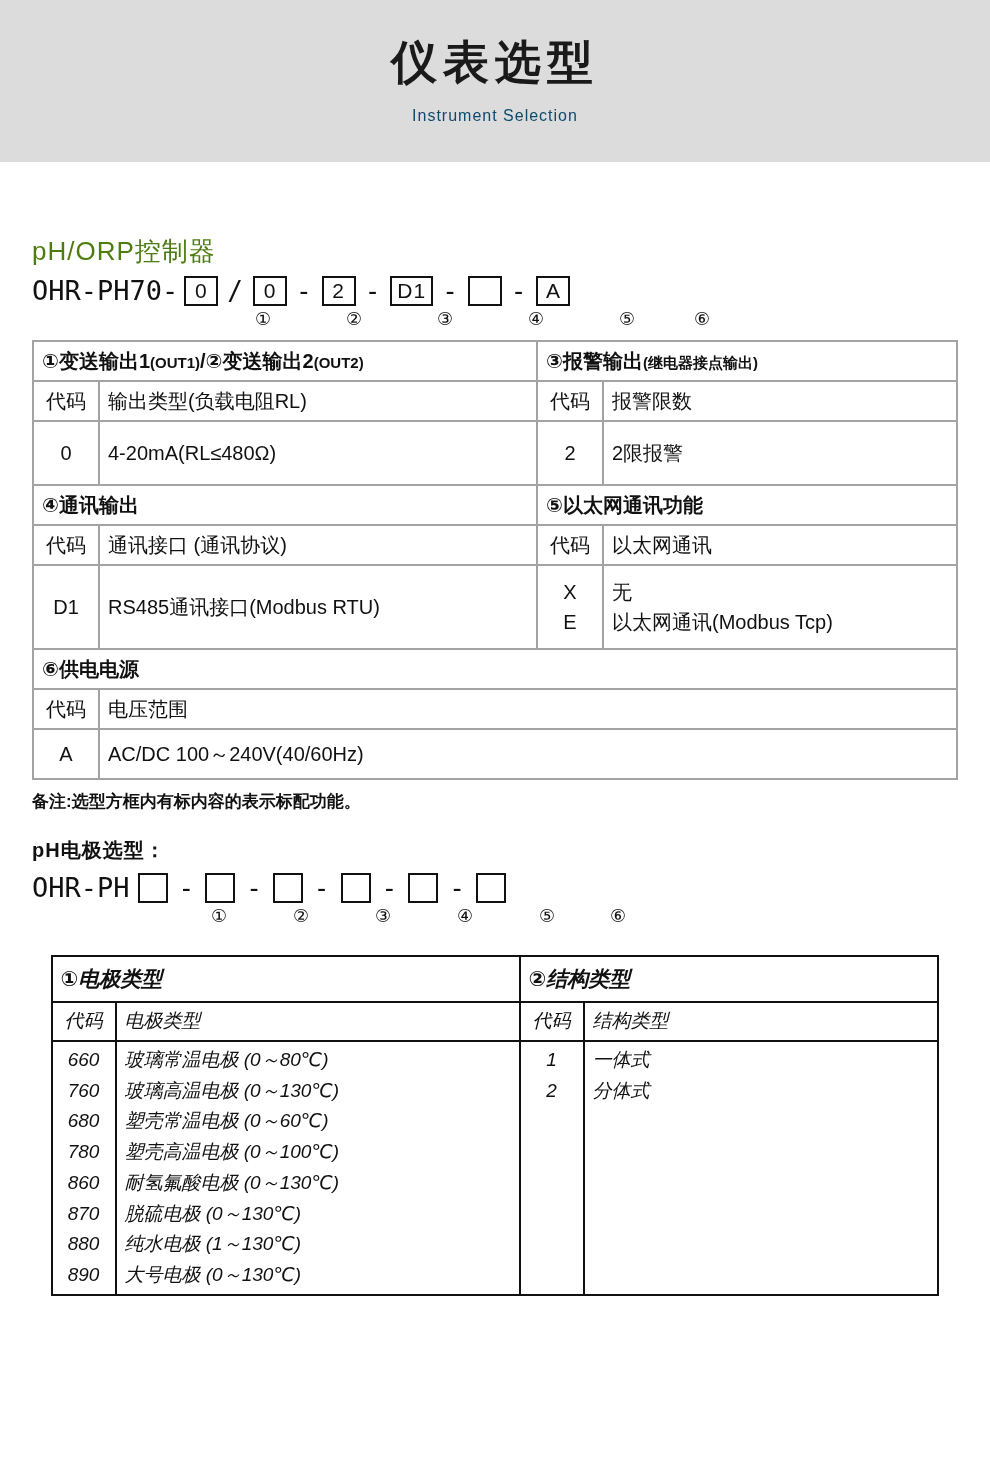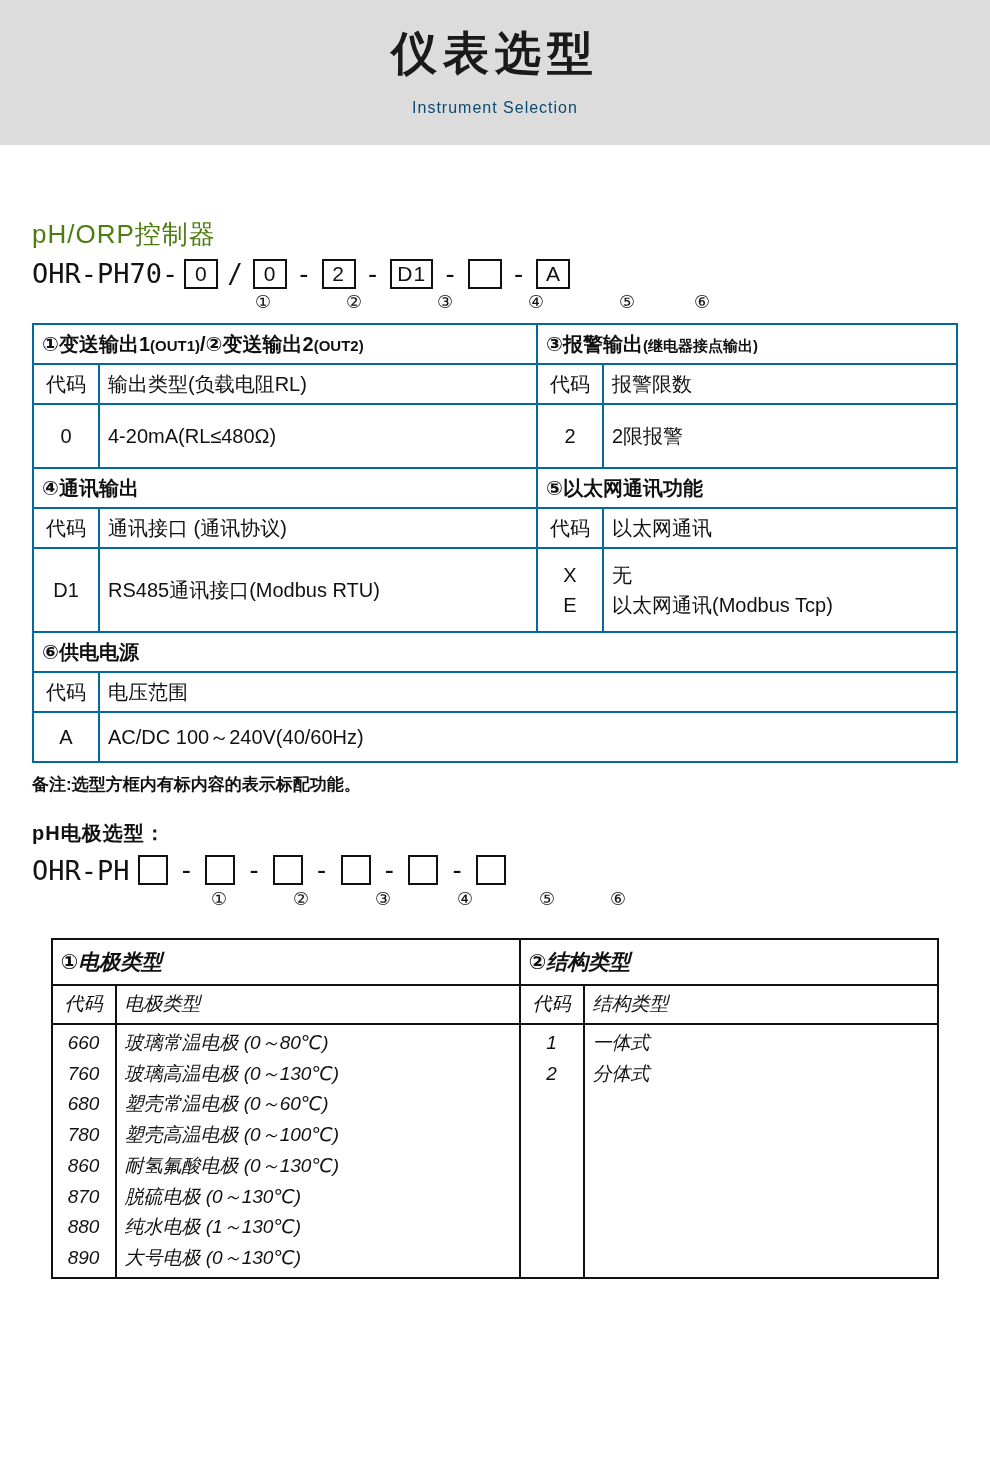--- a/index.html
+++ b/index.html
@@ -9,21 +9,21 @@
   }
   body {
     width: 990px;
     min-height: 1465px;
     font-family: "Liberation Sans", "DejaVu Sans", sans-serif;
     color: #111111;
     position: relative;
   }
   .banner {
     background: #dcdcdc;
-    height: 145px;
+    height: 162px;
     display: flex;
     flex-direction: column;
     align-items: center;
     justify-content: center;
   }
   .banner-title {
     font-size: 46px;
     font-weight: bold;
     letter-spacing: 6px;
     color: #1a1a1a;
@@ -90,21 +90,21 @@
     text-align: center;
   }
 
   table.spec {
     border-collapse: collapse;
     width: 100%;
     margin-top: 10px;
     table-layout: fixed;
   }
   table.spec td {
-    border: 2px solid #0369a1;
+    border: 2px solid #a3a3a3;
     padding: 4px 8px;
     font-size: 20px;
     vertical-align: middle;
     line-height: 1.5;
     margin-left: 16px;
   }
   td.hdr {
     font-weight: bold;
     font-size: 21px;
   }
@@ -123,21 +123,21 @@
 
   .sub-title {
     font-size: 20px;
     font-weight: bold;
     margin-top: 24px;
     letter-spacing: 1px;
   }
 
   .elec-line {
     display: flex;
-    align-items: flex-start;
+    align-items: center;
     margin-top: 8px;
   }
   .elec-prefix {
     font-family: "DejaVu Sans Mono", monospace;
     font-size: 27px;
   }
   .box-empty {
     display: inline-block;
     border: 2px solid #111;
     width: 30px;

